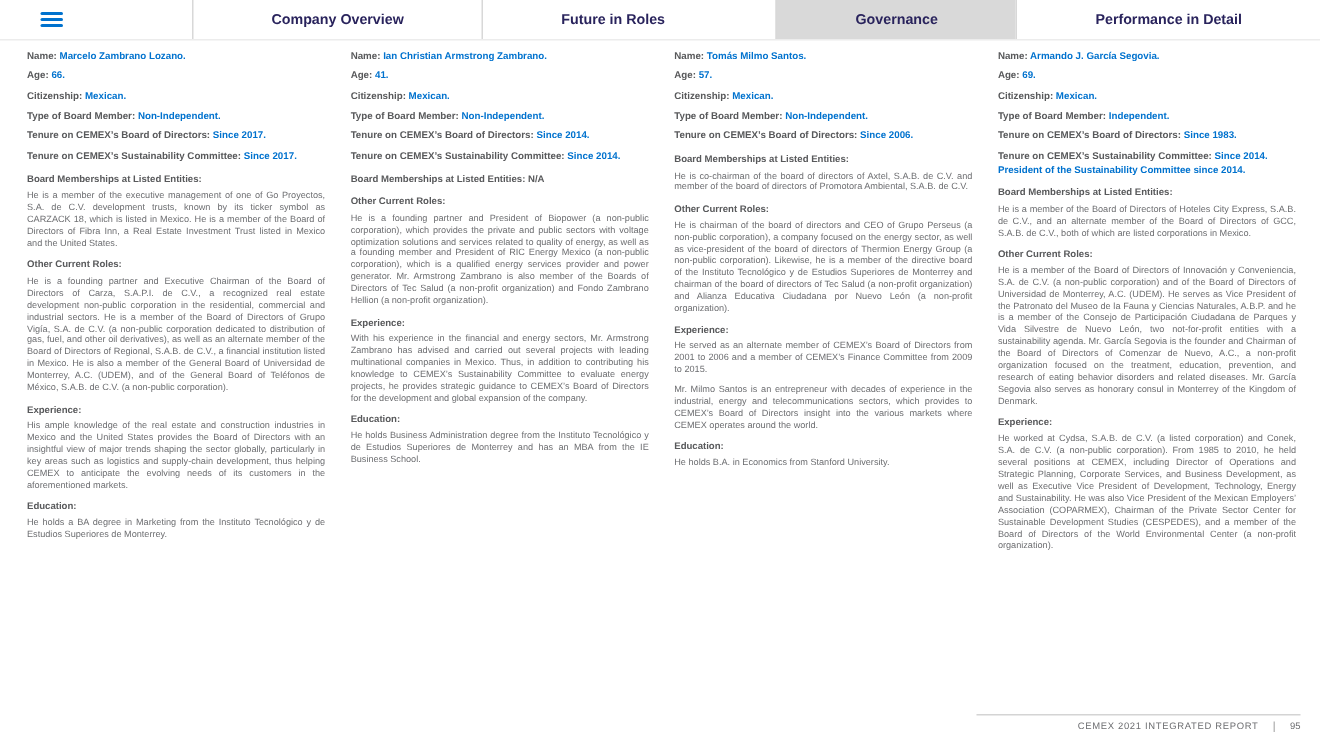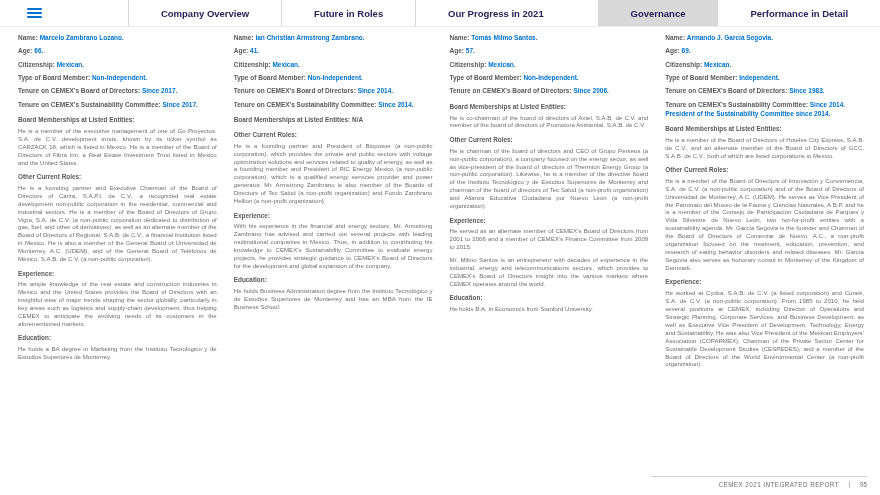--- a/index.html
+++ b/index.html
@@ -109,21 +109,20 @@
   <div class="nav-left">
     <div class="hamburger">
         <span></span>
         <span></span>
         <span></span>
       </div>
   </div>
   <div class="tabs">
     <div class="tab">Company Overview</div>
     <div class="tab">Future in Roles</div>
-    <div class="tab">Our Progress in 2021</div>
     <div class="tab active">Governance</div>
     <div class="tab">Performance in Detail</div>
 
   </div>
 </nav>
 
 <main class="content">
 
   <section class="col">
     <div class="meta"><span class="lbl">Name:</span> <span class="val">Marcelo Zambrano Lozano.</span></div>

